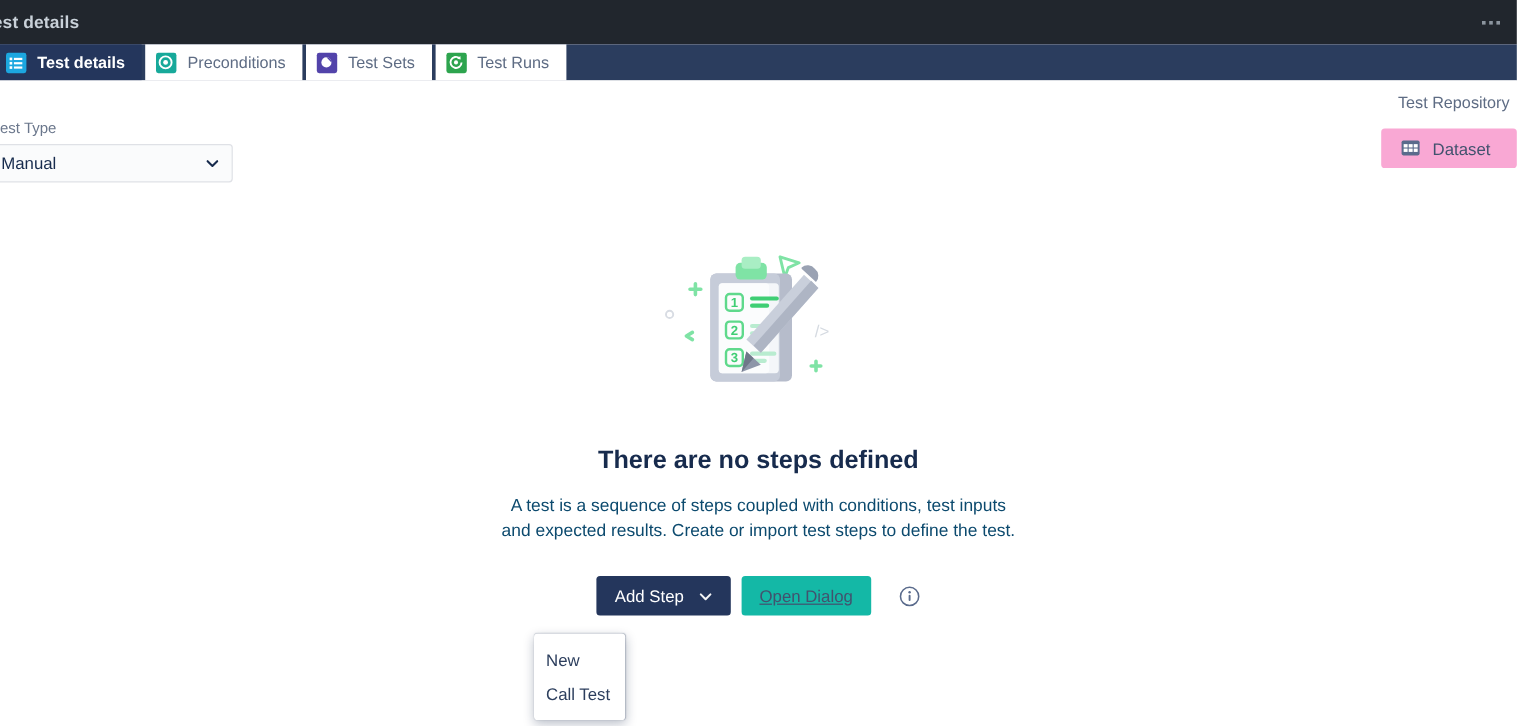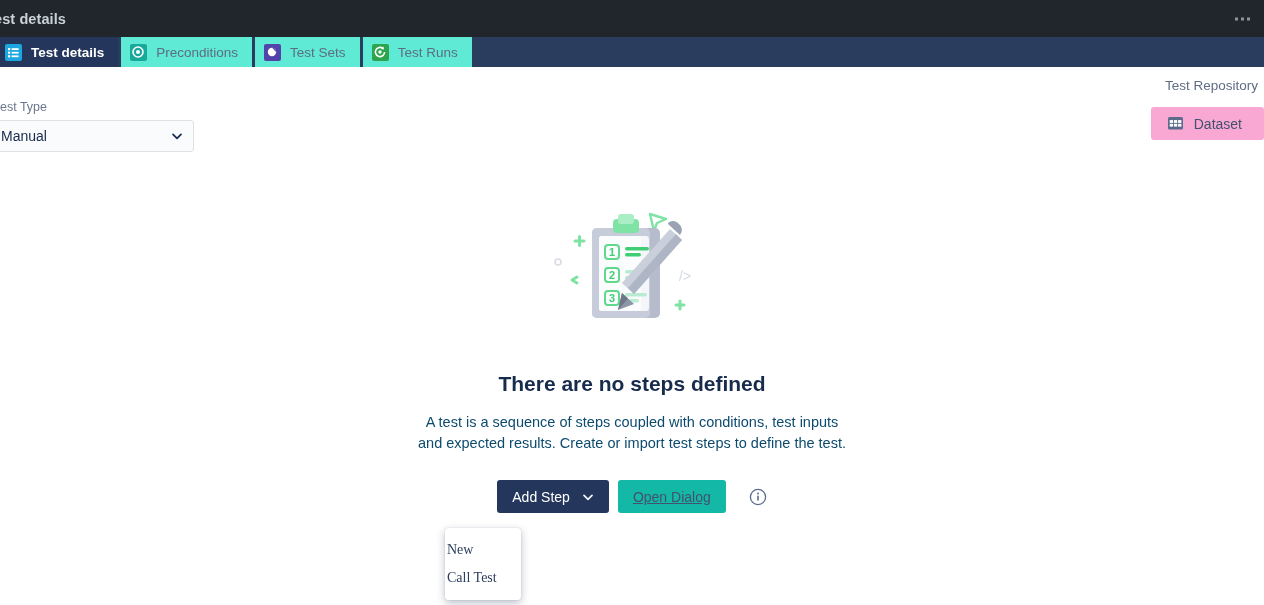--- a/index.html
+++ b/index.html
@@ -41,21 +41,21 @@
   
   .tabstrip {
     position: absolute; left: 0; top: 37px;
     width: 1264px; height: 30px;
     background: #2b3d5e;
     display: flex; align-items: stretch;
   }
   .tab {
     display: flex; align-items: center; gap: 9px;
     padding: 0 14px 0 9px;
-    background: #5eead4;
+    background: #ffffff;
     color: #5e6c84;
     font-size: 13.5px;
     cursor: pointer;
     white-space: nowrap;
     margin-right: 3px;
   }
   .tab.active {
     background: #24365c;
     color: #ffffff;
     font-weight: 700;
@@ -163,23 +163,23 @@
   .dropdown {
     position: absolute; left: 445px; top: 528px;
     width: 76px;
     background: #ffffff;
     border-radius: 3px;
     box-shadow: 0 3px 9px rgba(9,30,66,.28), 0 0 1px rgba(9,30,66,.31);
     padding: 8px 0;
     z-index: 20;
   }
   .dd-item {
-    padding: 6px 2px;
+    padding: 6px 10px;
     font-size: 14px; color: #2c3e5d;
-    cursor: pointer; white-space: nowrap; font-family: Liberation Serif, serif;
+    cursor: pointer; white-space: nowrap;
   }
 </style>
 </head>
 <body>
 
 <div class="topbar">
   <div class="topbar-title">est details</div>
   <div class="topbar-menu">
     <i></i>
     <i></i>

